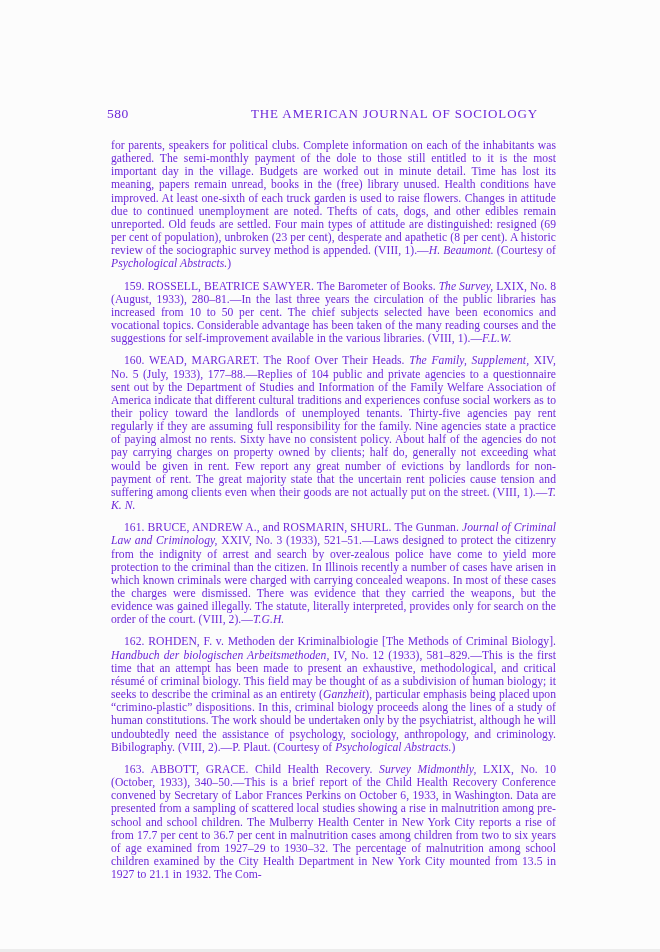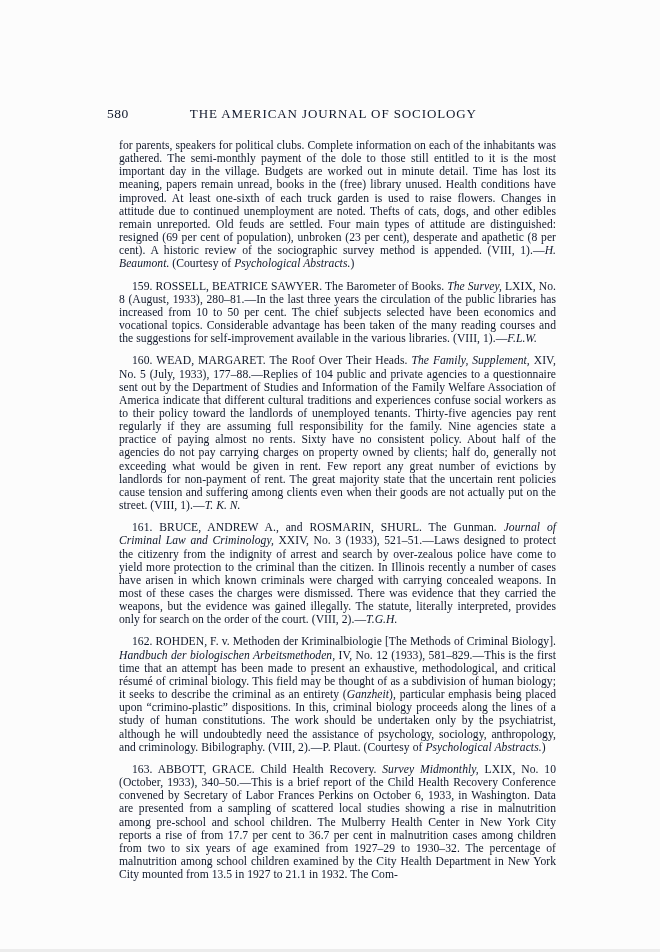--- a/index.html
+++ b/index.html
@@ -7,54 +7,54 @@
     padding: 0;
     background: #fcfcfc;
   }
   .page {
     position: relative;
     width: 660px;
     height: 952px;
     background: #fcfcfc;
     overflow: hidden;
     font-family: "Liberation Serif", serif;
-    color: #0f172a;
+    color: #6d28d9;
   }
   .running-head {
     position: absolute;
     top: 106px;
     left: 107px;
     width: 449px;
     display: flex;
     align-items: baseline;
   }
   .page-number {
     font-size: 13.5px;
     letter-spacing: 0.5px;
   }
   .journal-title {
     flex: 1;
-    text-align: center;
+    text-align: right;
     font-size: 13px;
     letter-spacing: 0.9px;
     padding-right: 18px;
     white-space: nowrap;
   }
   .body-text {
     position: absolute;
     top: 139px;
     left: 107px;
     width: 449px;
     text-align: justify;
     font-size: 11.6px;
     line-height: 13.15px;
     letter-spacing: 0.05px;
   }
   .para {
-    margin: 0 0 9px 12px;
+    margin: 0 0 9px 4px;
   }
   .para.indent {
     text-indent: 13px;
   }
   .seg-bold { font-weight: 400; }
   .seg-italic { font-style: italic; }
   .scan-edge-bottom {
     position: absolute;
     left: 0;
     bottom: 0;

